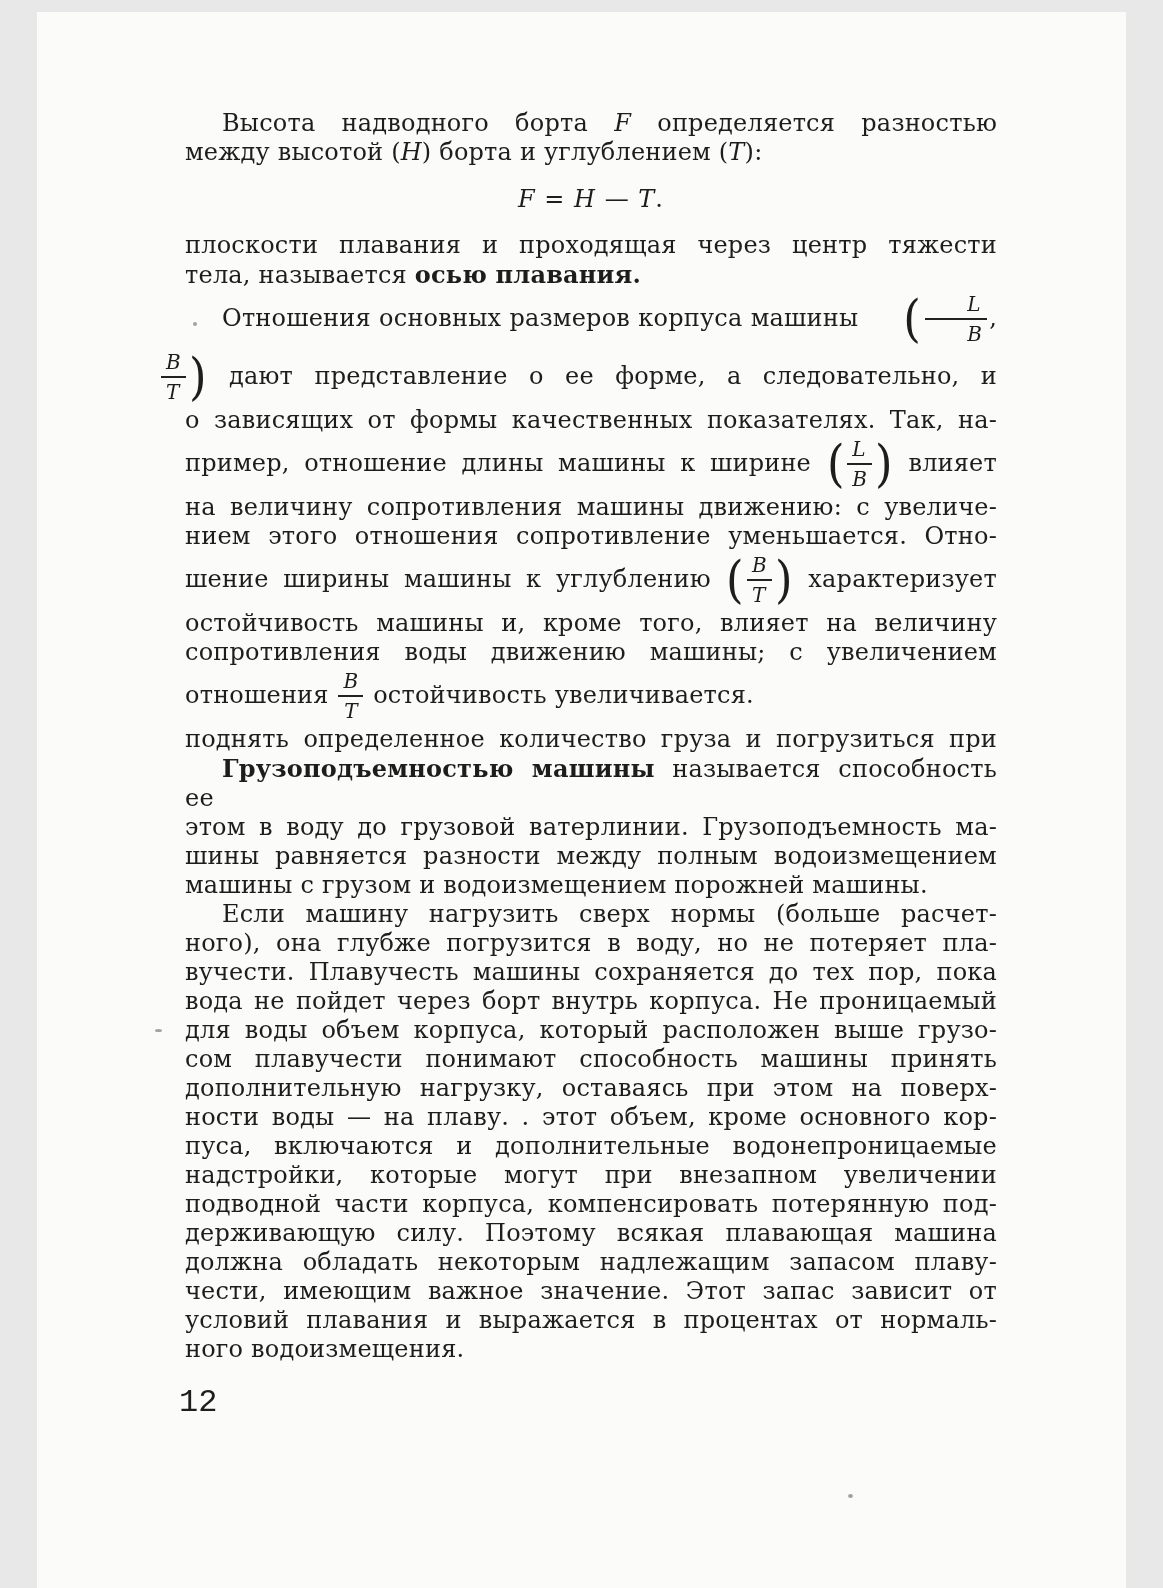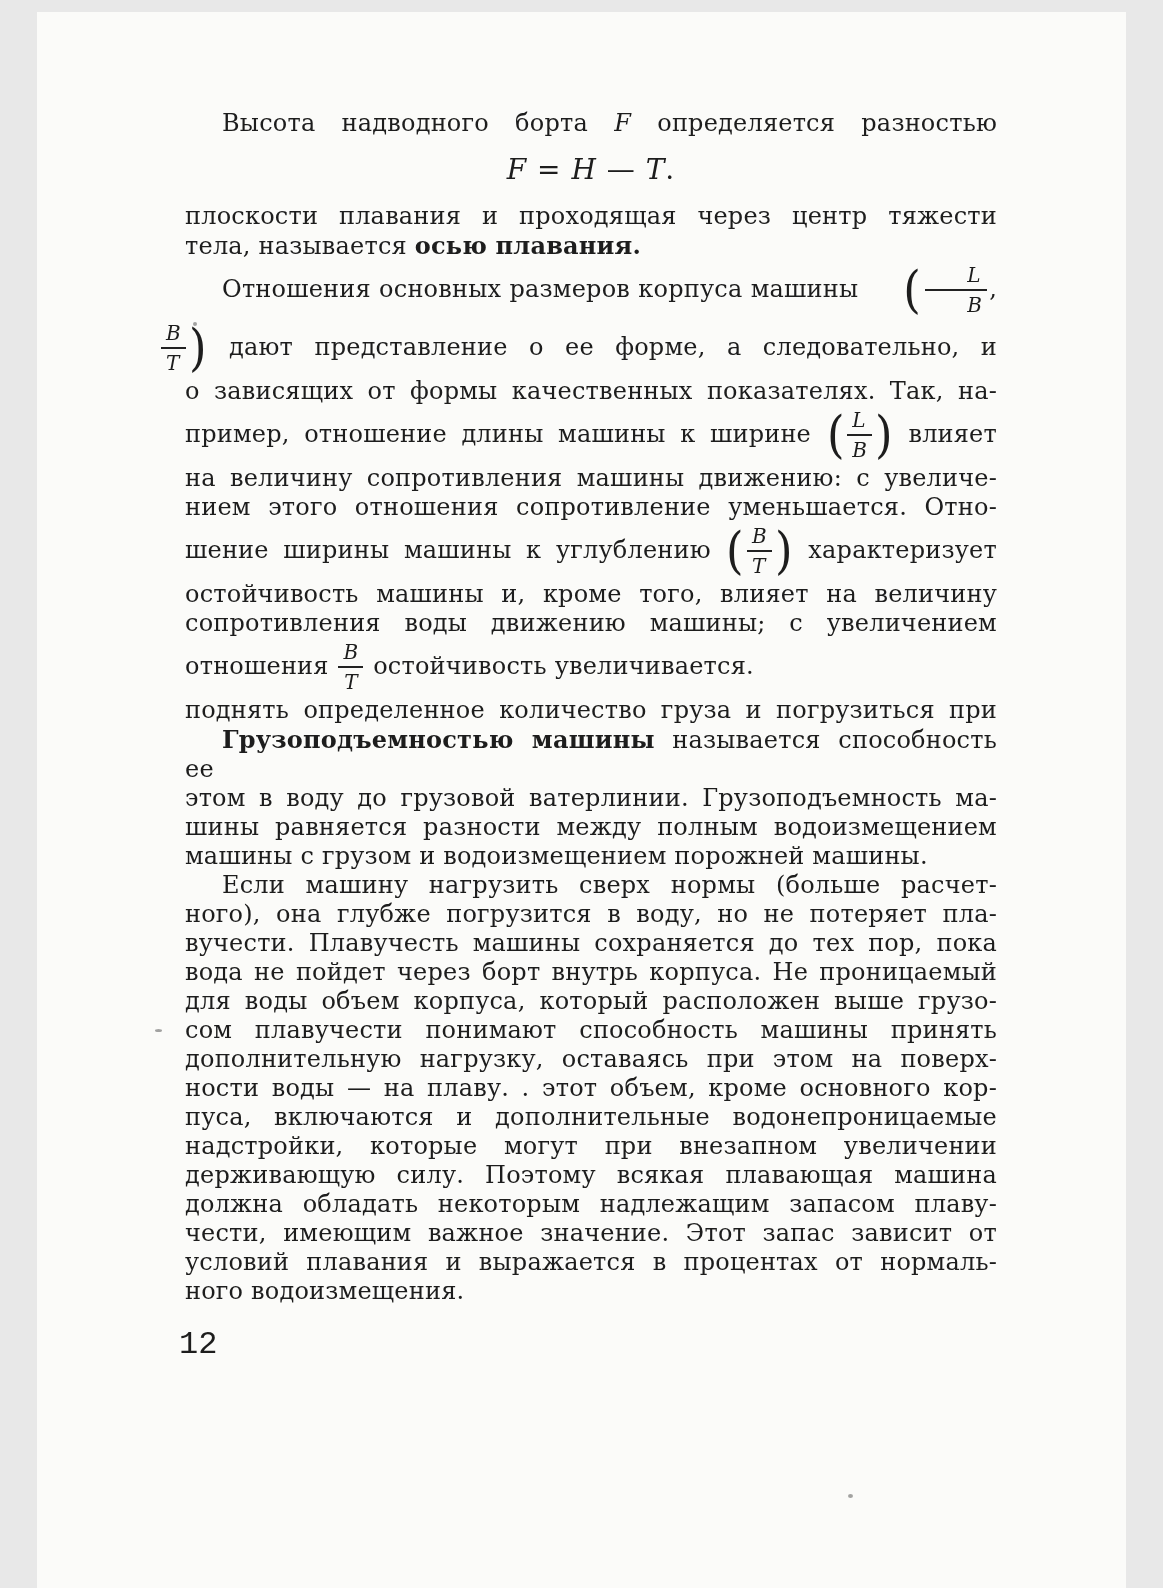--- a/index.html
+++ b/index.html
@@ -27,21 +27,21 @@
   }
   .line.just{
     text-align:justify;
     text-align-last:justify;
   }
   .line.ind{ text-indent:37px; }
   .line.hang{ margin-left:-26px; }
   .line .b{ font-weight:700; }
   .line .i{ font-style:italic; }
   .formula{
-    font-size:28px;
+    font-size:24px;
     line-height:40px;
     text-align:left;
     text-align-last:center;
     margin:12px 0 12px 0;
     font-style:italic;
     letter-spacing:1px;
   }
   .formula .plain{ font-style:normal; }
   .fracgrp{ white-space:nowrap; }
   .frac{
@@ -84,20 +84,21 @@
     border-radius:50%;
   }
 </style>
 </head>
 <body>
 
 <div class="page">
   <div class="col">
       <div class="para">
         <div class="line just ind"><span>Высота надводного борта </span><span class="i">F</span><span> определяется разностью</span></div>
+        <div class="line"><span>между высотой (</span><span class="i">H</span><span>) борта и углублением (</span><span class="i">T</span><span>):</span></div>
       </div>
       <div class="formula"><span class="i">F</span><span class="plain"> = </span><span class="i">H</span><span class="plain"> — </span><span class="i">T</span><span class="plain">.</span></div>
       <div class="para">
         <div class="line just"><span>плоскости плавания и проходящая через центр тяжести</span></div>
         <div class="line"><span>тела, называется </span><span class="b">осью плавания.</span></div>
       </div>
       <div class="para">
         <div class="line just ind"><span>Отношения основных размеров корпуса машины </span><span class="fracgrp"><span class="paren">(</span><span class="frac"><span class="top">L</span><span class="bot">B</span></span><span>,</span></span></div>
         <div class="line just hang"><span class="fracgrp"><span class="frac"><span class="top">B</span><span class="bot">T</span></span><span class="paren">)</span></span><span> дают представление о ее форме, а следовательно, и</span></div>
         <div class="line just"><span>о зависящих от формы качественных показателях. Так, на-</span></div>
@@ -120,20 +121,21 @@
         <div class="line just ind"><span>Если машину нагрузить сверх нормы (больше расчет-</span></div>
         <div class="line just"><span>ного), она глубже погрузится в воду, но не потеряет пла-</span></div>
         <div class="line just"><span>вучести. Плавучесть машины сохраняется до тех пор, пока</span></div>
         <div class="line just"><span>вода не пойдет через борт внутрь корпуса. Не проницаемый</span></div>
         <div class="line just"><span>для воды объем корпуса, который расположен выше грузо-</span></div>
         <div class="line just"><span>сом плавучести понимают способность машины принять</span></div>
         <div class="line just"><span>дополнительную нагрузку, оставаясь при этом на поверх-</span></div>
         <div class="line just"><span>ности воды — на плаву. . этот объем, кроме основного кор-</span></div>
         <div class="line just"><span>пуса, включаются и дополнительные водонепроницаемые</span></div>
         <div class="line just"><span>надстройки, которые могут при внезапном увеличении</span></div>
+        <div class="line just"><span>подводной части корпуса, компенсировать потерянную под-</span></div>
         <div class="line just"><span>держивающую силу. Поэтому всякая плавающая машина</span></div>
         <div class="line just"><span>должна обладать некоторым надлежащим запасом плаву-</span></div>
         <div class="line just"><span>чести, имеющим важное значение. Этот запас зависит от</span></div>
         <div class="line just"><span>условий плавания и выражается в процентах от нормаль-</span></div>
         <div class="line"><span>ного водоизмещения.</span></div>
       </div>
       <div class="pagenum">12</div>
     </div>
 <div class="speck" style="left: 811px; top: 1482px; width: 5px; height: 4px;"></div>
     <div class="speck" style="left: 118px; top: 1017px; width: 7px; height: 3px;"></div>

